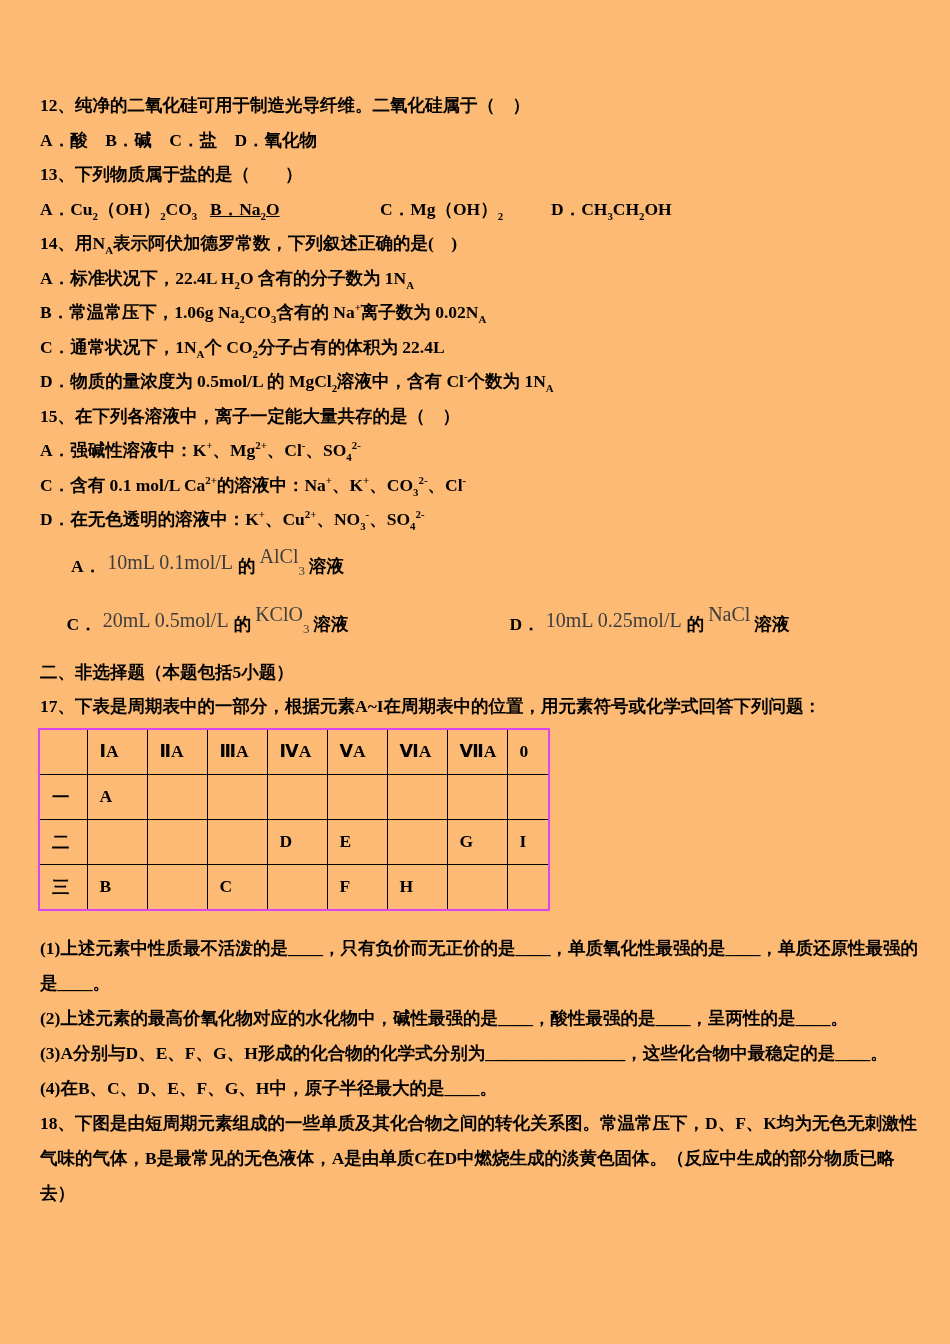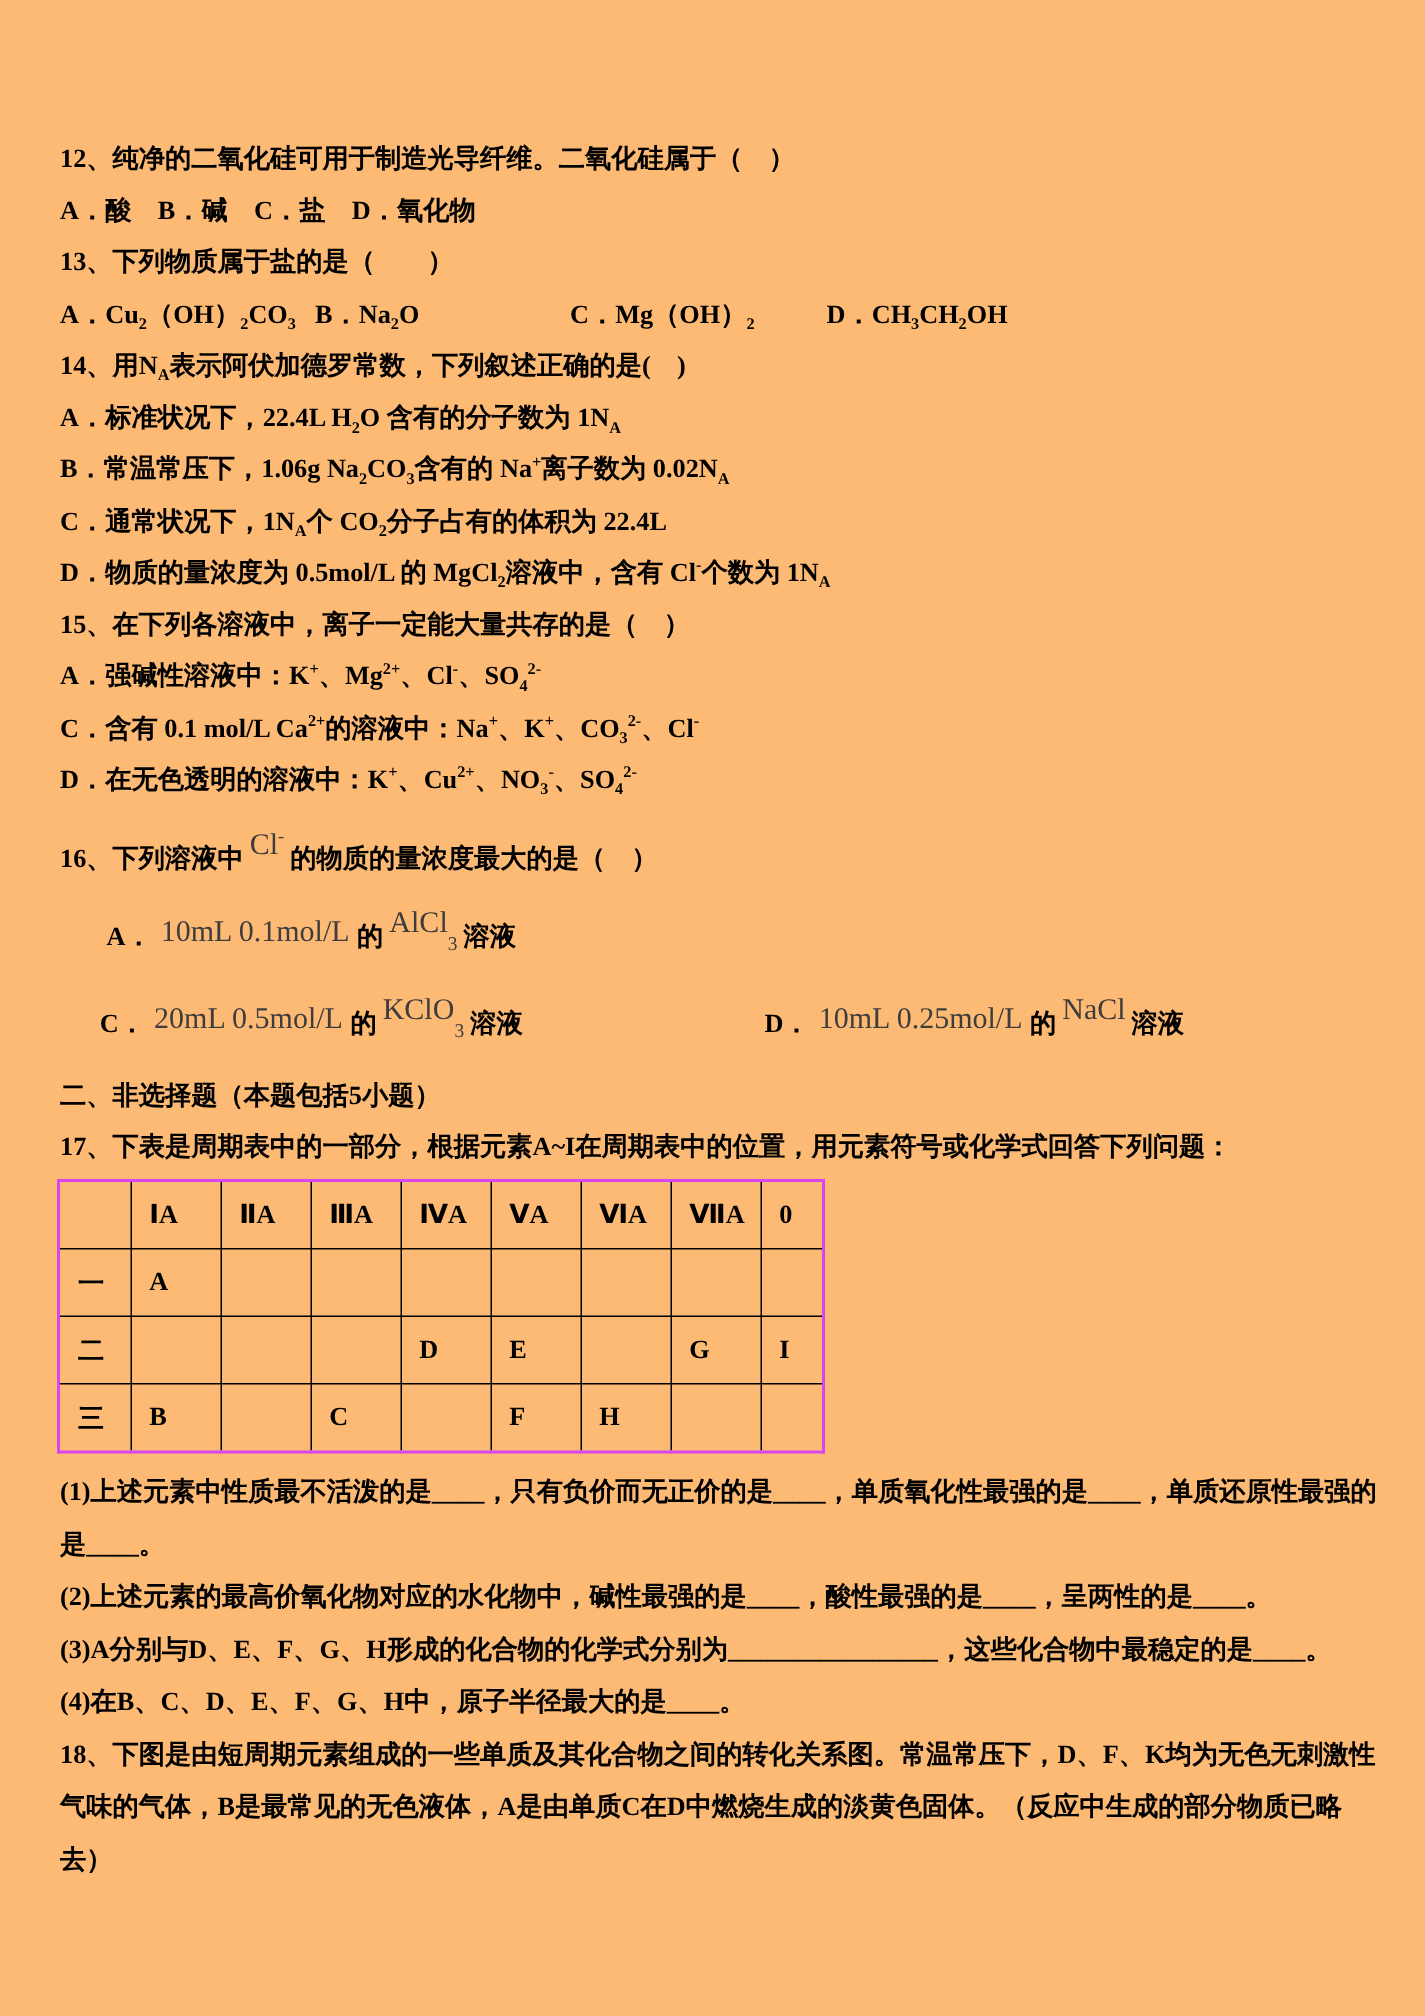--- a/index.html
+++ b/index.html
@@ -8,21 +8,21 @@
     box-sizing:border-box;padding:88px 26px 0 40px;
     font-family:"Liberation Serif","DejaVu Serif","DejaVu Sans",serif;
     font-weight:700;font-size:17.5px;position:relative;overflow:hidden;
   }
   p{margin:0;}
   .line{line-height:34.5px;min-height:34.5px;}
   sub,sup{font-size:0.62em;line-height:0;}
   
   .opts-row{display:flex;}
   .opts-row .o1{width:170px;}
-  .opts-row .o2{width:170px;}
+  .opts-row .o2{width:170px;text-decoration:underline;}
   .opts-row .o3{width:171px;}
   .opts-row .o4{flex:1;}
   
   .q16-stem{margin-top:12px;height:46px;line-height:46px;}
   .fx{
     font-weight:400;color:#3d3d3d;font-size:20px;
     position:relative;top:-9px;padding:0 4px;
     font-family:"Liberation Serif","DejaVu Serif",serif;
   }
   .fx sub{font-size:13px;position:relative;top:7px;}
@@ -37,21 +37,21 @@
   
   .sec2{margin-top:2px;}
   
   table.ptable{border-collapse:collapse;table-layout:fixed;margin:4px 0 8px -2px;
     border:2px solid #d946ef;}
   table.ptable td{
     border:1.5px solid #000;height:44px;padding:0 0 0 12px;
     font-size:17.5px;vertical-align:middle;
     font-family:"Liberation Serif","DejaVu Sans",serif;
   }
-  .part1{margin-top:8px;}
+  .part1{margin-top:20px;}
   .wrap{line-height:35px;}
 </style>
 </head>
 <body>
 
 <div class="page">
 
   <p class="line">12、纯净的二氧化硅可用于制造光导纤维。二氧化硅属于（　）</p>
   <p class="line">A．酸　B．碱　C．盐　D．氧化物</p>
 
@@ -67,23 +67,20 @@
   <p class="line">A．标准状况下，22.4L H<sub>2</sub>O 含有的分子数为 1N<sub>A</sub></p>
   <p class="line">B．常温常压下，1.06g Na<sub>2</sub>CO<sub>3</sub>含有的 Na<sup>+</sup>离子数为 0.02N<sub>A</sub></p>
   <p class="line">C．通常状况下，1N<sub>A</sub>个 CO<sub>2</sub>分子占有的体积为 22.4L</p>
   <p class="line">D．物质的量浓度为 0.5mol/L 的 MgCl<sub>2</sub>溶液中，含有 Cl<sup>-</sup>个数为 1N<sub>A</sub></p>
 
   <p class="line">15、在下列各溶液中，离子一定能大量共存的是（　）</p>
   <p class="line">A．强碱性溶液中：K<sup>+</sup>、Mg<sup>2+</sup>、Cl<sup>-</sup>、SO<sub>4</sub><sup>2-</sup></p>
   <p class="line">C．含有 0.1 mol/L Ca<sup>2+</sup>的溶液中：Na<sup>+</sup>、K<sup>+</sup>、CO<sub>3</sub><sup>2-</sup>、Cl<sup>-</sup></p>
   <p class="line">D．在无色透明的溶液中：K<sup>+</sup>、Cu<sup>2+</sup>、NO<sub>3</sub><sup>-</sup>、SO<sub>4</sub><sup>2-</sup></p>
 
-  <p class="q16-stem">
-    <span>16、</span><span>下列溶液中</span><span class="fx">Cl<sup>-</sup></span><span>的物质的量浓度最大的是（　）</span>
-  </p>
   <div class="q16-row">
     <div class="q16-opt">
       <span>A．</span><span class="qty">10mL 0.1mol/L</span><span>的</span><span class="fx">AlCl<sub>3</sub></span><span>溶液</span>
     </div>
   </div>
   <div class="q16-row">
     <div class="q16-opt">
       <span>C．</span><span class="qty">20mL 0.5mol/L</span><span>的</span><span class="fx">KClO<sub>3</sub></span><span>溶液</span>
     </div>
     <div class="q16-opt right">

